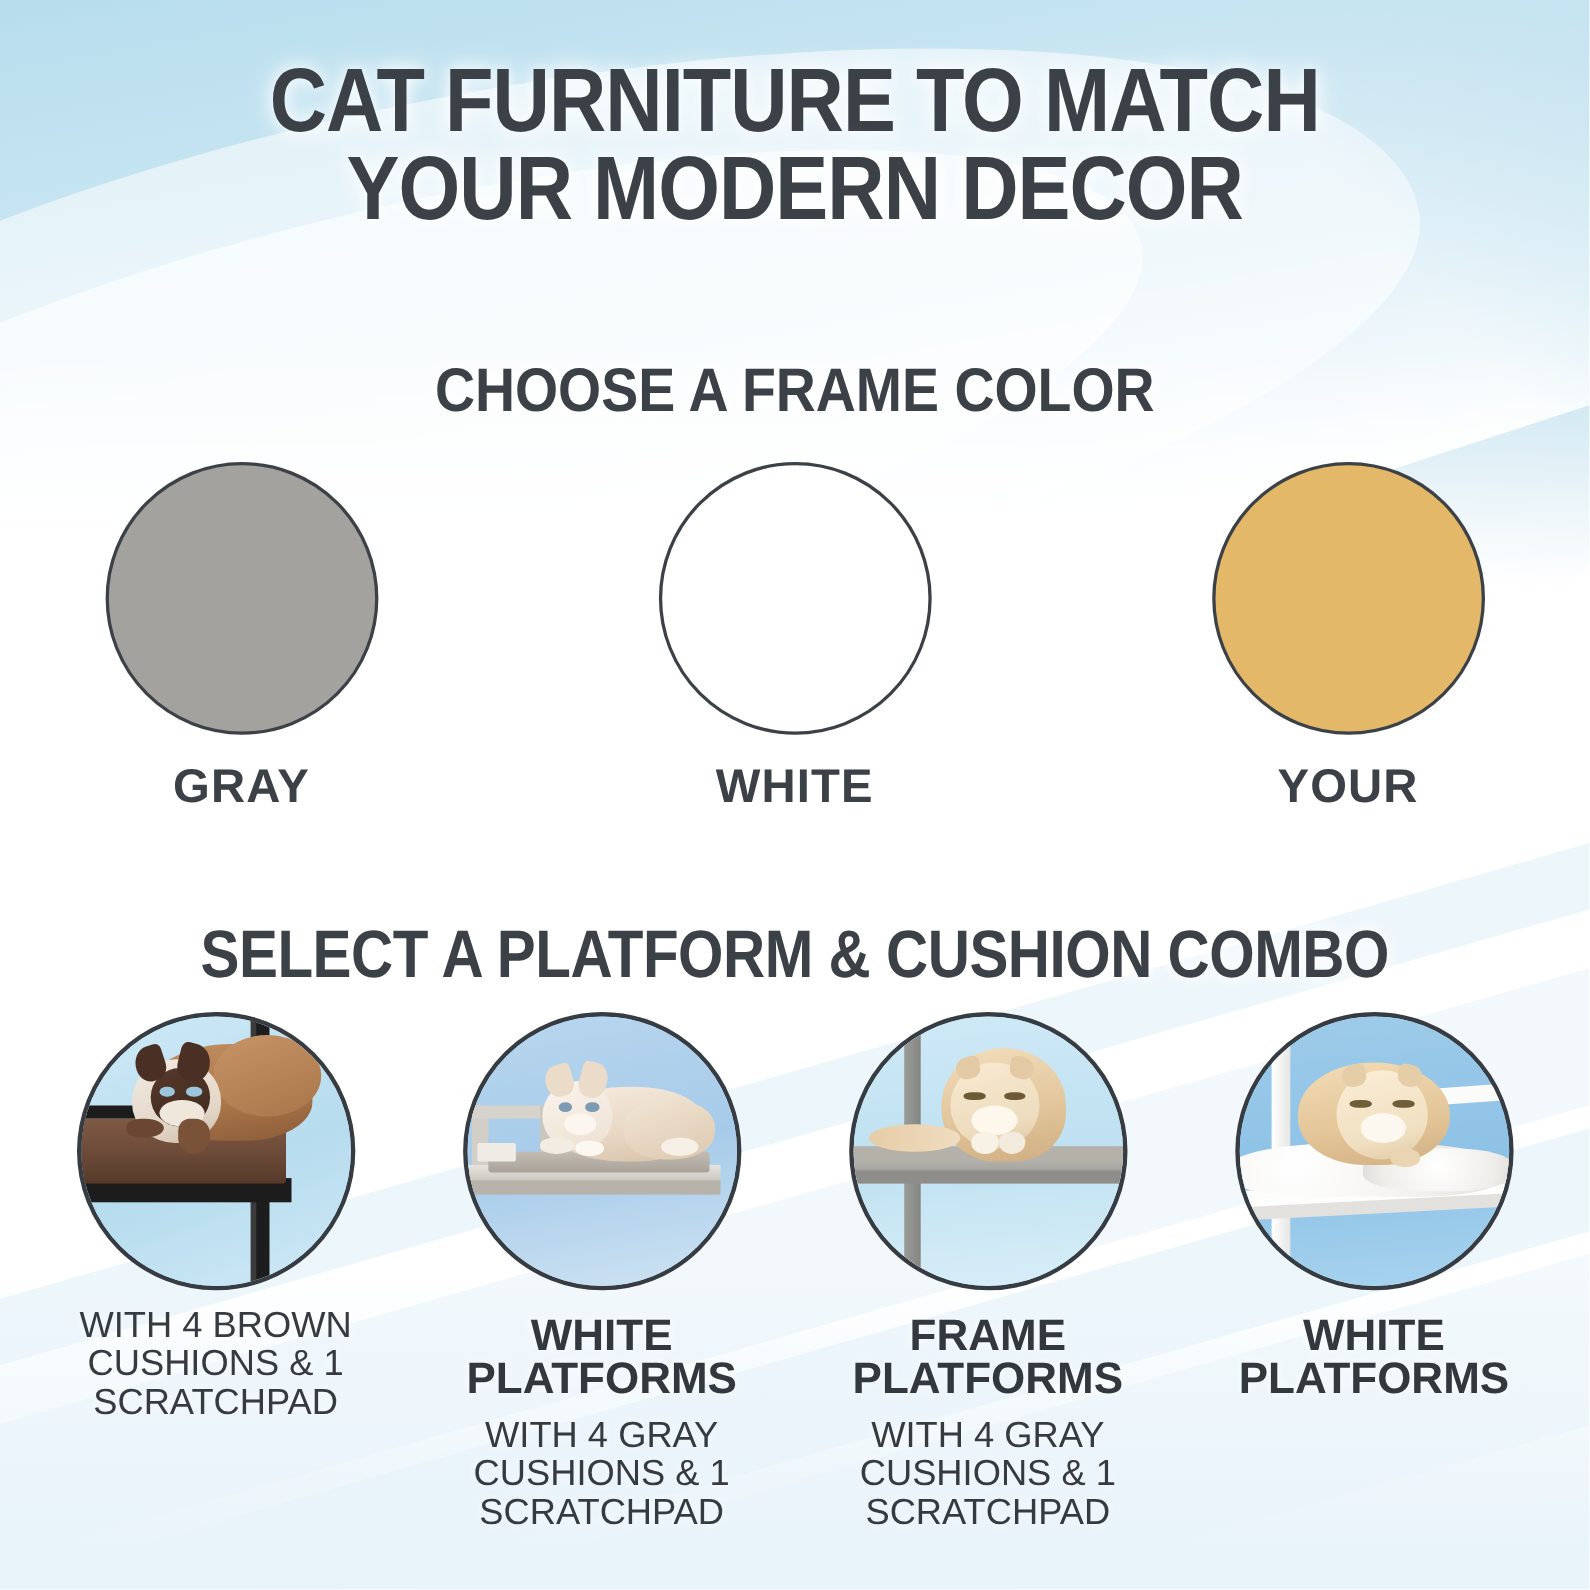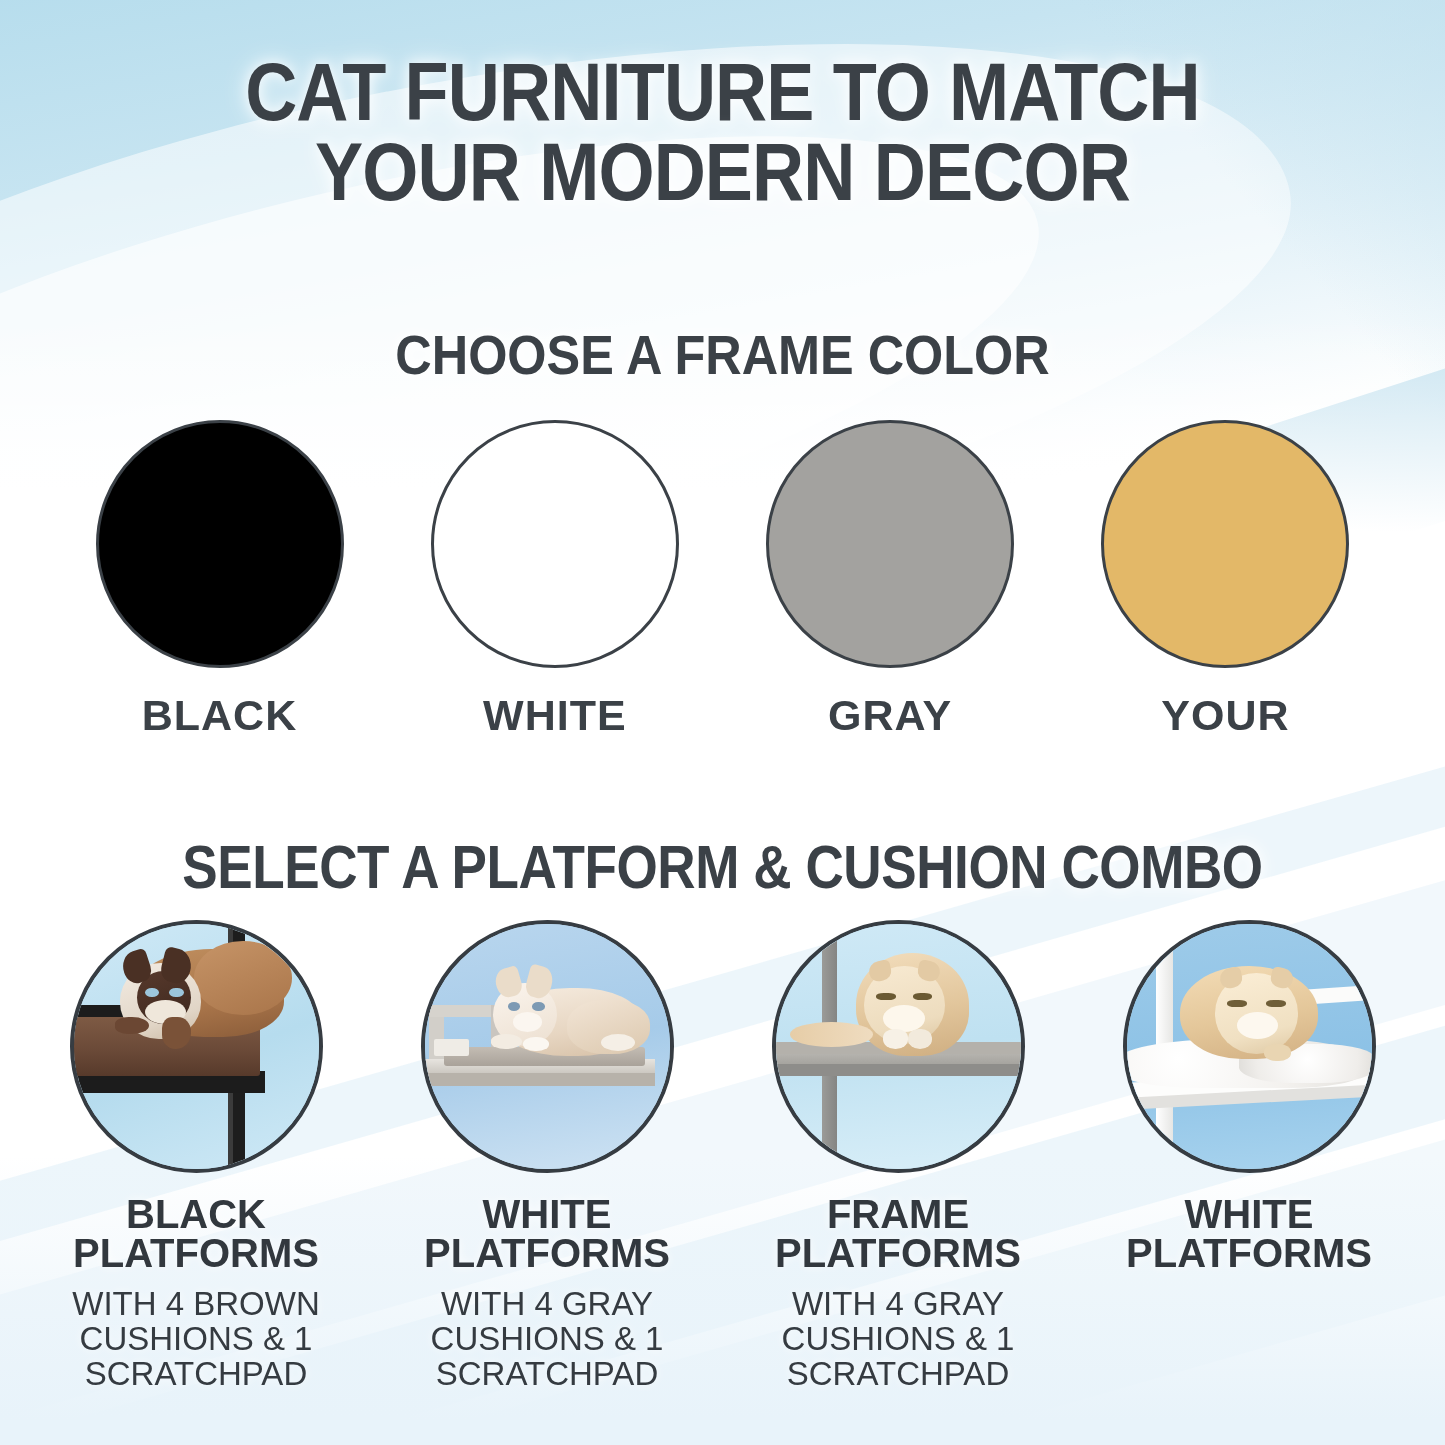--- a/index.html
+++ b/index.html
@@ -243,33 +243,29 @@
 
     <div class="headline">
       <span class="l1">CAT FURNITURE TO MATCH</span>
       <span class="l2">YOUR MODERN DECOR</span>
     </div>
 
     <div class="section-title" id="frame-title">CHOOSE A FRAME COLOR</div>
 
     <div class="swatch-row">
 
+
       <div class="swatch-cell">
-        <div class="swatch" style="background:#000000;"></div>
-        <div class="swatch-label">BLACK</div>
+        <div class="swatch" style="background:#a3a29f;"></div>
+        <div class="swatch-label">GRAY</div>
       </div>
 
       <div class="swatch-cell">
         <div class="swatch" style="background:#ffffff;"></div>
         <div class="swatch-label">WHITE</div>
-      </div>
-
-      <div class="swatch-cell">
-        <div class="swatch" style="background:#a3a29f;"></div>
-        <div class="swatch-label">GRAY</div>
       </div>
 
       <div class="swatch-cell">
         <div class="swatch" style="background:#e3b868;"></div>
         <div class="swatch-label">YOUR</div>
       </div>
 
     </div>
 
     <div class="section-title" id="combo-title">SELECT A PLATFORM &amp; CUSHION COMBO</div>
@@ -303,22 +299,20 @@
 
             <div class="cat-face" style="left:29%;top:26%;width:6%;height:4%;background:#9cc6dc;border-radius:50%;"></div>
             <div class="cat-face" style="left:39%;top:26%;width:6%;height:4%;background:#9cc6dc;border-radius:50%;"></div>
 
             <div class="cat-face" style="left:29%;top:31%;width:17%;height:10%;background:#efe7db;border-radius:50%;"></div>
 
             <div class="cat-paw" style="left:17%;top:38%;width:14%;height:7%;background:#6b4733;border-radius:40% 50% 50% 40%;"></div>
             <div class="cat-paw" style="left:36%;top:38%;width:12%;height:13%;background:#7a5238;border-radius:35% 45% 50% 45%;"></div>
           </div>
         </div>
-        <div class="combo-name">BLACK
-PLATFORMS</div>
         <div class="combo-desc">WITH 4 BROWN
 CUSHIONS &amp; 1
 SCRATCHPAD</div>
       </div>
 
       <div class="combo-cell">
         <div class="photo">
           <div class="scene">
             <div class="wall" style="background:linear-gradient(170deg,#b9d6ee 0%,#a6cbe9 50%,#cfe3f3 100%);"></div>
 

